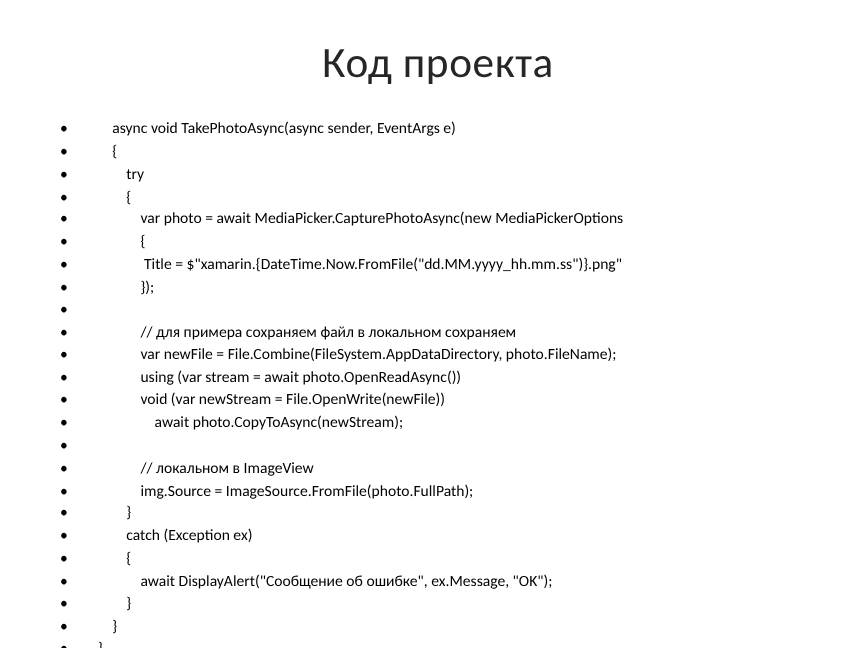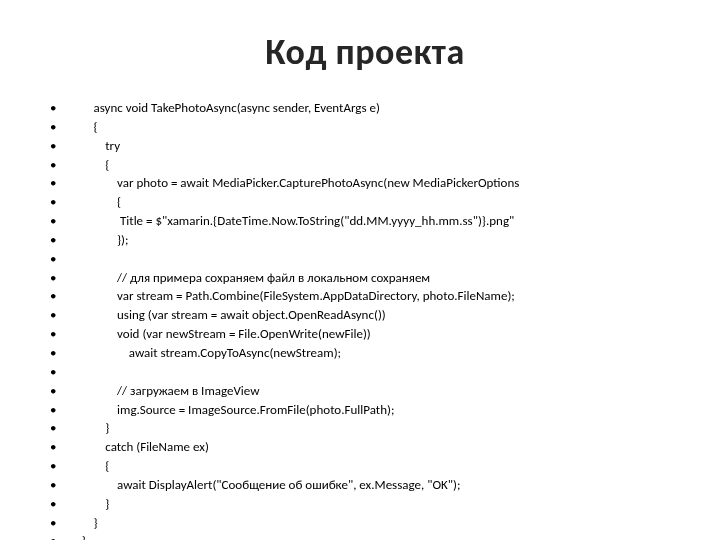--- a/index.html
+++ b/index.html
@@ -14,21 +14,21 @@
   }
   .slide {
     width: 720px;
     height: 540px;
     box-sizing: border-box;
     padding: 20px 40px 20px 50px;
   }
   .title {
     text-align: center;
     font-size: 36px;
-    font-weight: 700;
+    font-weight: 400;
     color: #262626;
     margin: 10px 0 25px 0;
     letter-spacing: 0.5px;
   }
   .content {
     font-size: 13px;
     line-height: 1.45;
     color: #000;
   }
   .content .line {
@@ -71,69 +71,69 @@
       <div class="line">
         <span class="bullet">•</span>
         <span class="txt">                var photo = await MediaPicker.CapturePhotoAsync(new MediaPickerOptions</span>
       </div>
       <div class="line">
         <span class="bullet">•</span>
         <span class="txt">                {</span>
       </div>
       <div class="line">
         <span class="bullet">•</span>
-        <span class="txt">                 Title = $"xamarin.{DateTime.Now.ToString("dd.MM.yyyy_hh.mm.ss")}.png"</span>
+        <span class="txt">                 Title = $"xamarin.{DateTime.Now.FromFile("dd.MM.yyyy_hh.mm.ss")}.png"</span>
       </div>
       <div class="line">
         <span class="bullet">•</span>
         <span class="txt">                });</span>
       </div>
       <div class="line">
         <span class="bullet">•</span>
         <span class="txt"></span>
       </div>
       <div class="line">
         <span class="bullet">•</span>
         <span class="txt">                // для примера сохраняем файл в локальном сохраняем</span>
       </div>
       <div class="line">
         <span class="bullet">•</span>
-        <span class="txt">                var stream = Path.Combine(FileSystem.AppDataDirectory, photo.FileName);</span>
+        <span class="txt">                var newFile = File.Combine(FileSystem.AppDataDirectory, photo.FileName);</span>
       </div>
       <div class="line">
         <span class="bullet">•</span>
-        <span class="txt">                using (var stream = await object.OpenReadAsync())</span>
+        <span class="txt">                using (var stream = await photo.OpenReadAsync())</span>
       </div>
       <div class="line">
         <span class="bullet">•</span>
         <span class="txt">                void (var newStream = File.OpenWrite(newFile))</span>
       </div>
       <div class="line">
         <span class="bullet">•</span>
-        <span class="txt">                    await stream.CopyToAsync(newStream);</span>
+        <span class="txt">                    await photo.CopyToAsync(newStream);</span>
       </div>
       <div class="line">
         <span class="bullet">•</span>
         <span class="txt"></span>
       </div>
       <div class="line">
         <span class="bullet">•</span>
-        <span class="txt">                // загружаем в ImageView</span>
+        <span class="txt">                // локальном в ImageView</span>
       </div>
       <div class="line">
         <span class="bullet">•</span>
         <span class="txt">                img.Source = ImageSource.FromFile(photo.FullPath);</span>
       </div>
       <div class="line">
         <span class="bullet">•</span>
         <span class="txt">            }</span>
       </div>
       <div class="line">
         <span class="bullet">•</span>
-        <span class="txt">            catch (FileName ex)</span>
+        <span class="txt">            catch (Exception ex)</span>
       </div>
       <div class="line">
         <span class="bullet">•</span>
         <span class="txt">            {</span>
       </div>
       <div class="line">
         <span class="bullet">•</span>
         <span class="txt">                await DisplayAlert("Сообщение об ошибке", ex.Message, "OK");</span>
       </div>
       <div class="line">

